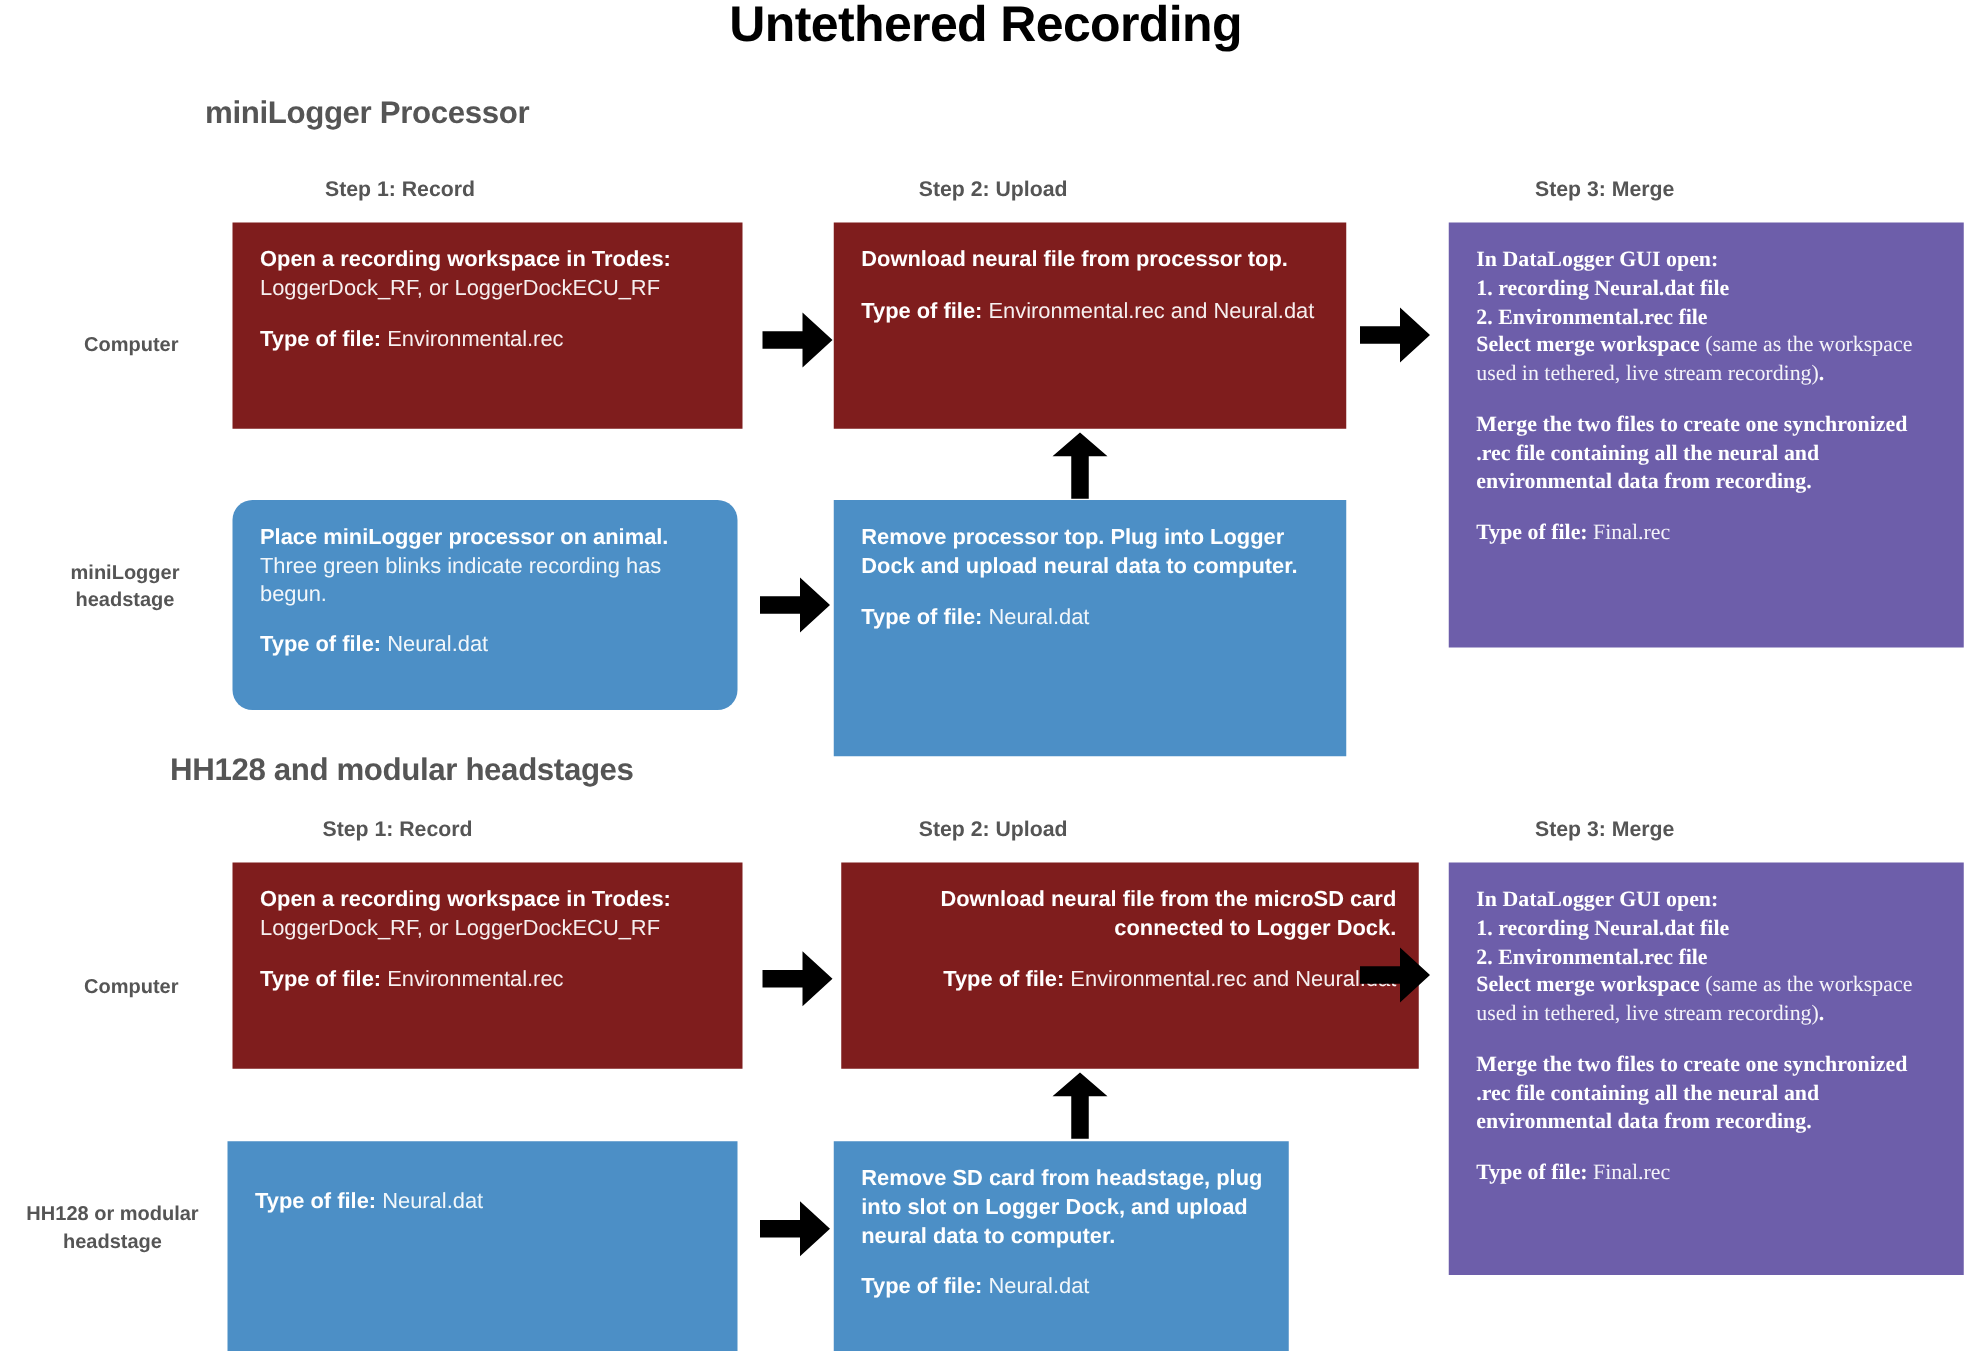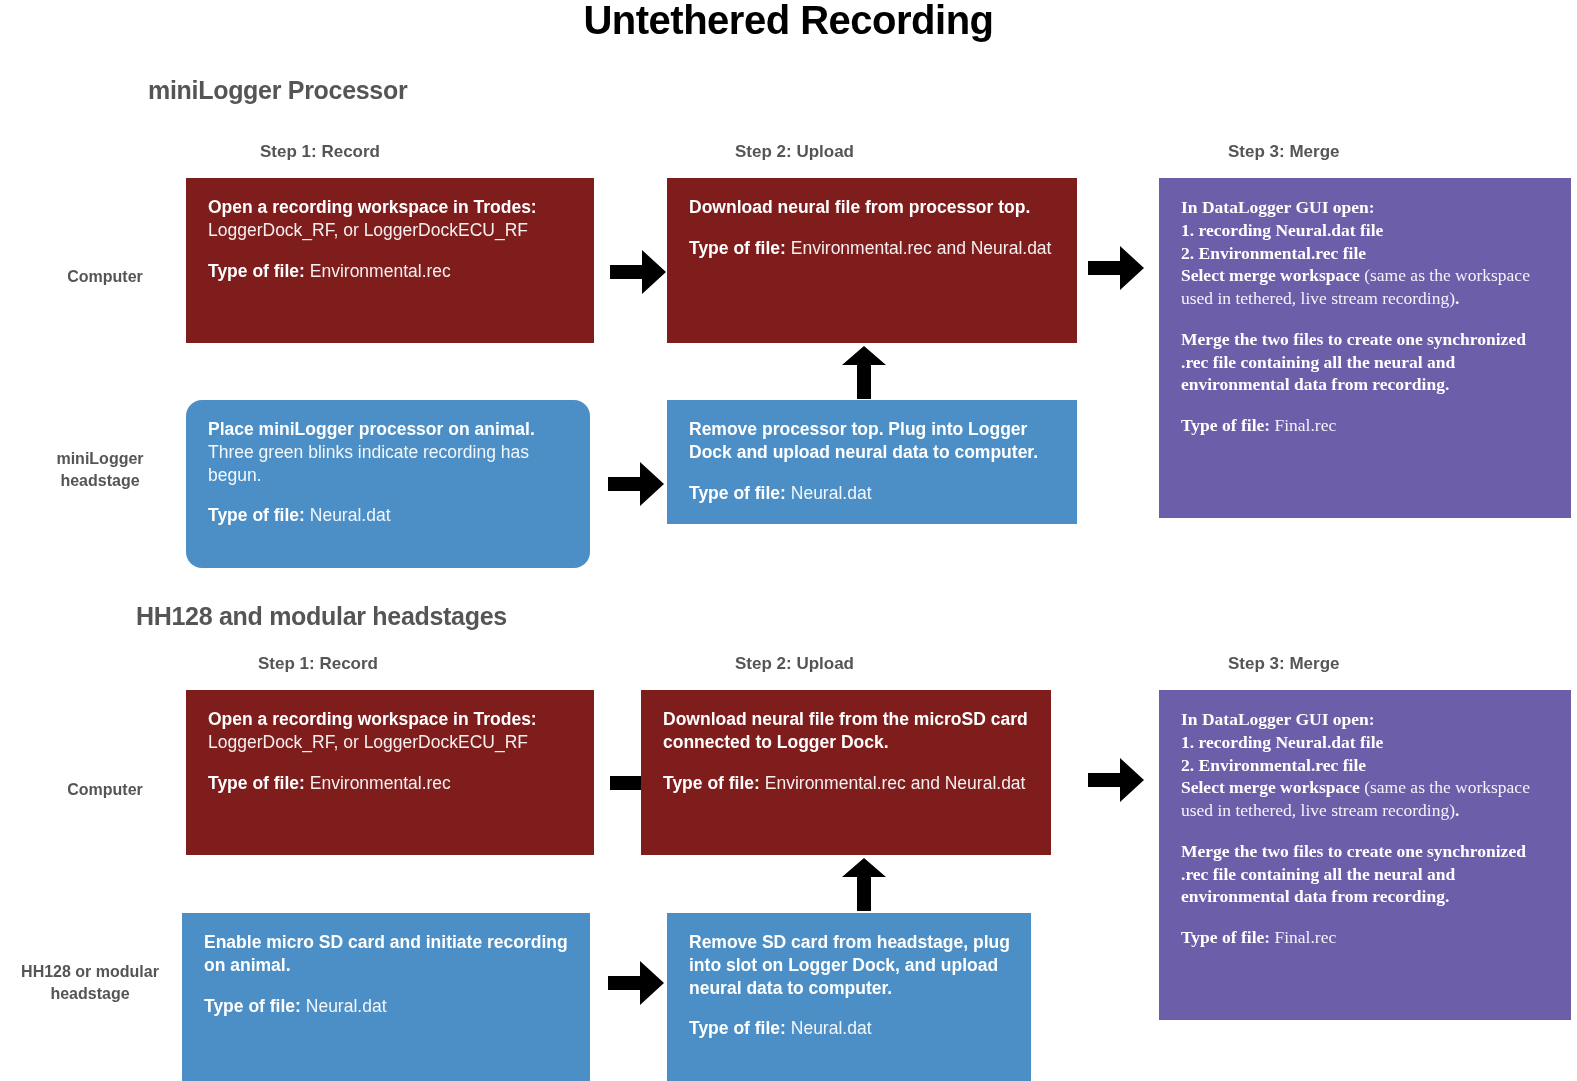--- a/index.html
+++ b/index.html
@@ -35,21 +35,21 @@
   }
 
   
   .section-title {
     position: absolute;
     font-size: 25px;
     font-weight: bold;
     color: #555555;
     letter-spacing: -0.3px;
   }
-  #sec1-title { top: 76px; left: 148px; }
+  #sec1-title { top: 76px; left: 164px; }
   #sec2-title { top: 602px; left: 136px; }
 
   
   .step-header {
     position: absolute;
     font-size: 17px;
     font-weight: bold;
     color: #555555;
     text-align: left;
   }
@@ -179,21 +179,21 @@
       <b>Type of file:</b><span class="lite"> Neural.dat</span>
     </p>
   </div>
 
   <div class="arrow-right" style="top:456px; left:606px;">
     <svg width="60" height="56" viewBox="0 0 60 56" aria-hidden="true">
       <path d="M2 21 H34 V6 L58 28 L34 50 V35 H2 Z" fill="#000000"></path>
     </svg>
   </div>
 
-  <div class="card blue" style="top:400px; left:667px; width:410px; height:124px;">
+  <div class="card blue" style="top:400px; left:667px; width:410px; height:205px;">
     <p>
       <b>Remove processor top. Plug into Logger Dock and upload neural data to computer.</b>
     </p>
     <div class="gap"></div>
     <p>
       <b>Type of file:</b><span class="lite"> Neural.dat</span>
     </p>
   </div>
 
   <div class="section-title" id="sec2-title">HH128 and modular headstages</div>
@@ -217,21 +217,21 @@
       <b>Type of file:</b><span class="lite"> Environmental.rec</span>
     </p>
   </div>
 
   <div class="arrow-right" style="top:755px; left:608px;">
     <svg width="60" height="56" viewBox="0 0 60 56" aria-hidden="true">
       <path d="M2 21 H34 V6 L58 28 L34 50 V35 H2 Z" fill="#000000"></path>
     </svg>
   </div>
 
-  <div class="card red" style="top:690px; left:641px; width:410px; height:165px;">
+  <div class="card red" style="top:690px; left:673px; width:462px; height:165px;text-align:right;">
     <p>
       <b>Download neural file from the microSD card connected to Logger Dock.</b>
     </p>
     <div class="gap"></div>
     <p>
       <b>Type of file:</b><span class="lite"> Environmental.rec and Neural.dat</span>
     </p>
   </div>
 
   <div class="arrow-up" style="top:857px; left:838px;">
@@ -263,23 +263,20 @@
     <p>
       <b>Merge the two files to create one synchronized .rec file containing all the neural and environmental data from recording.</b>
     </p>
     <div class="gap"></div>
     <p>
       <b>Type of file:</b><span class="lite"> Final.rec</span>
     </p>
   </div>
 
   <div class="card blue" style="top:913px; left:182px; width:408px; height:168px;">
-    <p>
-      <b>Enable micro SD card and initiate recording on animal.</b>
-    </p>
     <div class="gap"></div>
     <p>
       <b>Type of file:</b><span class="lite"> Neural.dat</span>
     </p>
   </div>
 
   <div class="arrow-right" style="top:955px; left:606px;">
     <svg width="60" height="56" viewBox="0 0 60 56" aria-hidden="true">
       <path d="M2 21 H34 V6 L58 28 L34 50 V35 H2 Z" fill="#000000"></path>
     </svg>

